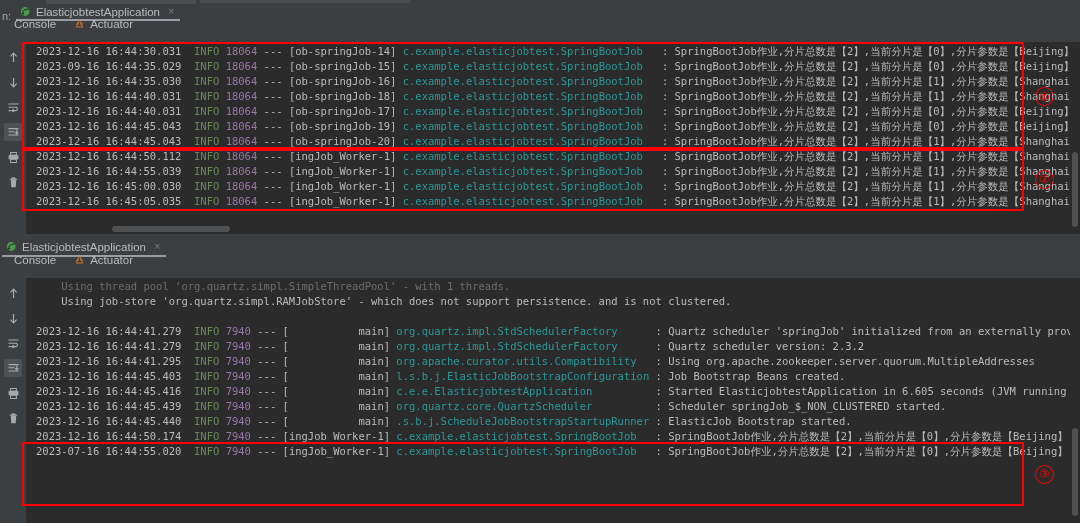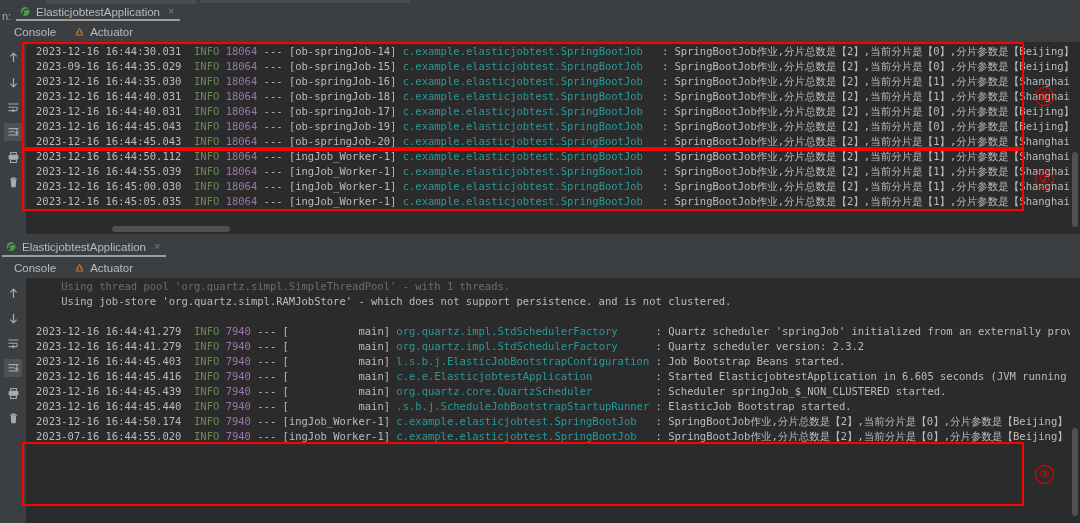--- a/index.html
+++ b/index.html
@@ -30,21 +30,21 @@
   .run-icon { width: 11px; height: 11px; position: relative; display:inline-block; }
   .run-icon svg { display:block; }
   .tab-close { color: #7a7d80; font-size: 11px; margin-left: 3px; line-height: 1; }
 
   
   .subtabs {
     height: 21px; display: flex; align-items: center; gap: 18px;
     padding-left: 14px; background: #3c3f41;
     font-family: "Liberation Sans", sans-serif; font-size: 11.5px; color: #bbbbbb;
   }
-  .subtab { display: flex; align-items: center; gap: 5px; height: 27px; position: relative; }
+  .subtab { display: flex; gap: 5px; height: 27px; position: relative; }
   .subtab.active::after {
     content:""; position:absolute; left:-3px; right:-3px; bottom:0; height:2px; background:#9a9da1;
   }
   .act-icon { width: 11px; height: 11px; display:inline-block; }
 
   
   .console-wrap { position: relative; display: flex; }
   .gutter {
     width: 26px; flex: 0 0 26px; background: #3c3f41;
     display: flex; flex-direction: column; align-items: center;
@@ -290,21 +290,22 @@
           </svg>
         </div>
       </div>
       <div class="logarea" id="log-2" style="height:254px;">
           <div style="padding-top: 1px;">
             <div class="logline c-plain cut-line">    Using thread pool 'org.quartz.simpl.SimpleThreadPool' - with 1 threads.</div>
             <div class="logline c-plain">    Using job-store 'org.quartz.simpl.RAMJobStore' - which does not support persistence. and is not clustered.</div>
             <div class="logline"> </div>
             <div class="logline"><span class="c-ts">2023-12-16 16:44:41.279  </span><span class="c-info">INFO </span><span class="c-pid">7940 </span><span class="c-dash">--- </span><span class="c-thread">[           main] </span><span class="c-logger">org.quartz.impl.StdSchedulerFactory     </span><span class="c-msg"> : Quartz scheduler 'springJob' initialized from an externally provided proper</span></div>
             <div class="logline"><span class="c-ts">2023-12-16 16:44:41.279  </span><span class="c-info">INFO </span><span class="c-pid">7940 </span><span class="c-dash">--- </span><span class="c-thread">[           main] </span><span class="c-logger">org.quartz.impl.StdSchedulerFactory     </span><span class="c-msg"> : Quartz scheduler version: 2.3.2</span></div>
-            <div class="logline"><span class="c-ts">2023-12-16 16:44:45.403  </span><span class="c-info">INFO </span><span class="c-pid">7940 </span><span class="c-dash">--- </span><span class="c-thread">[           main] </span><span class="c-logger">l.s.b.j.ElasticJobBootstrapConfiguration</span><span class="c-msg"> : Job Bootstrap Beans started.</span></div>
+            <div class="logline"><span class="c-ts">2023-12-16 16:44:41.295  </span><span class="c-info">INFO </span><span class="c-pid">7940 </span><span class="c-dash">--- </span><span class="c-thread">[           main] </span><span class="c-logger">org.apache.curator.utils.Compatibility  </span><span class="c-msg"> : Using org.apache.zookeeper.server.quorum.MultipleAddresses</span></div>
+            <div class="logline"><span class="c-ts">2023-12-16 16:44:45.403  </span><span class="c-info">INFO </span><span class="c-pid">7940 </span><span class="c-dash">--- </span><span class="c-thread">[           main] </span><span class="c-logger">l.s.b.j.ElasticJobBootstrapConfiguration</span><span class="c-msg"> : Job Bootstrap Beans created.</span></div>
             <div class="logline"><span class="c-ts">2023-12-16 16:44:45.416  </span><span class="c-info">INFO </span><span class="c-pid">7940 </span><span class="c-dash">--- </span><span class="c-thread">[           main] </span><span class="c-logger">c.e.e.ElasticjobtestApplication         </span><span class="c-msg"> : Started ElasticjobtestApplication in 6.605 seconds (JVM running for 13.64)</span></div>
             <div class="logline"><span class="c-ts">2023-12-16 16:44:45.439  </span><span class="c-info">INFO </span><span class="c-pid">7940 </span><span class="c-dash">--- </span><span class="c-thread">[           main] </span><span class="c-logger">org.quartz.core.QuartzScheduler         </span><span class="c-msg"> : Scheduler springJob_$_NON_CLUSTERED started.</span></div>
             <div class="logline"><span class="c-ts">2023-12-16 16:44:45.440  </span><span class="c-info">INFO </span><span class="c-pid">7940 </span><span class="c-dash">--- </span><span class="c-thread">[           main] </span><span class="c-logger">.s.b.j.ScheduleJobBootstrapStartupRunner</span><span class="c-msg"> : ElasticJob Bootstrap started.</span></div>
             <div class="logline"><span class="c-ts">2023-12-16 16:44:50.174  </span><span class="c-info">INFO </span><span class="c-pid">7940 </span><span class="c-dash">--- </span><span class="c-thread">[ingJob_Worker-1] </span><span class="c-logger">c.example.elasticjobtest.SpringBootJob  </span><span class="c-msg"> : SpringBootJob作业,分片总数是【2】,当前分片是【0】,分片参数是【Beijing】</span></div>
             <div class="logline"><span class="c-ts">2023-07-16 16:44:55.020  </span><span class="c-info">INFO </span><span class="c-pid">7940 </span><span class="c-dash">--- </span><span class="c-thread">[ingJob_Worker-1] </span><span class="c-logger">c.example.elasticjobtest.SpringBootJob  </span><span class="c-msg"> : SpringBootJob作业,分片总数是【2】,当前分片是【0】,分片参数是【Beijing】</span></div>
           </div>
         <div class="vscroll">
           <div class="thumb" style="top:150px;height:88px;"></div>
         </div>
       </div>

